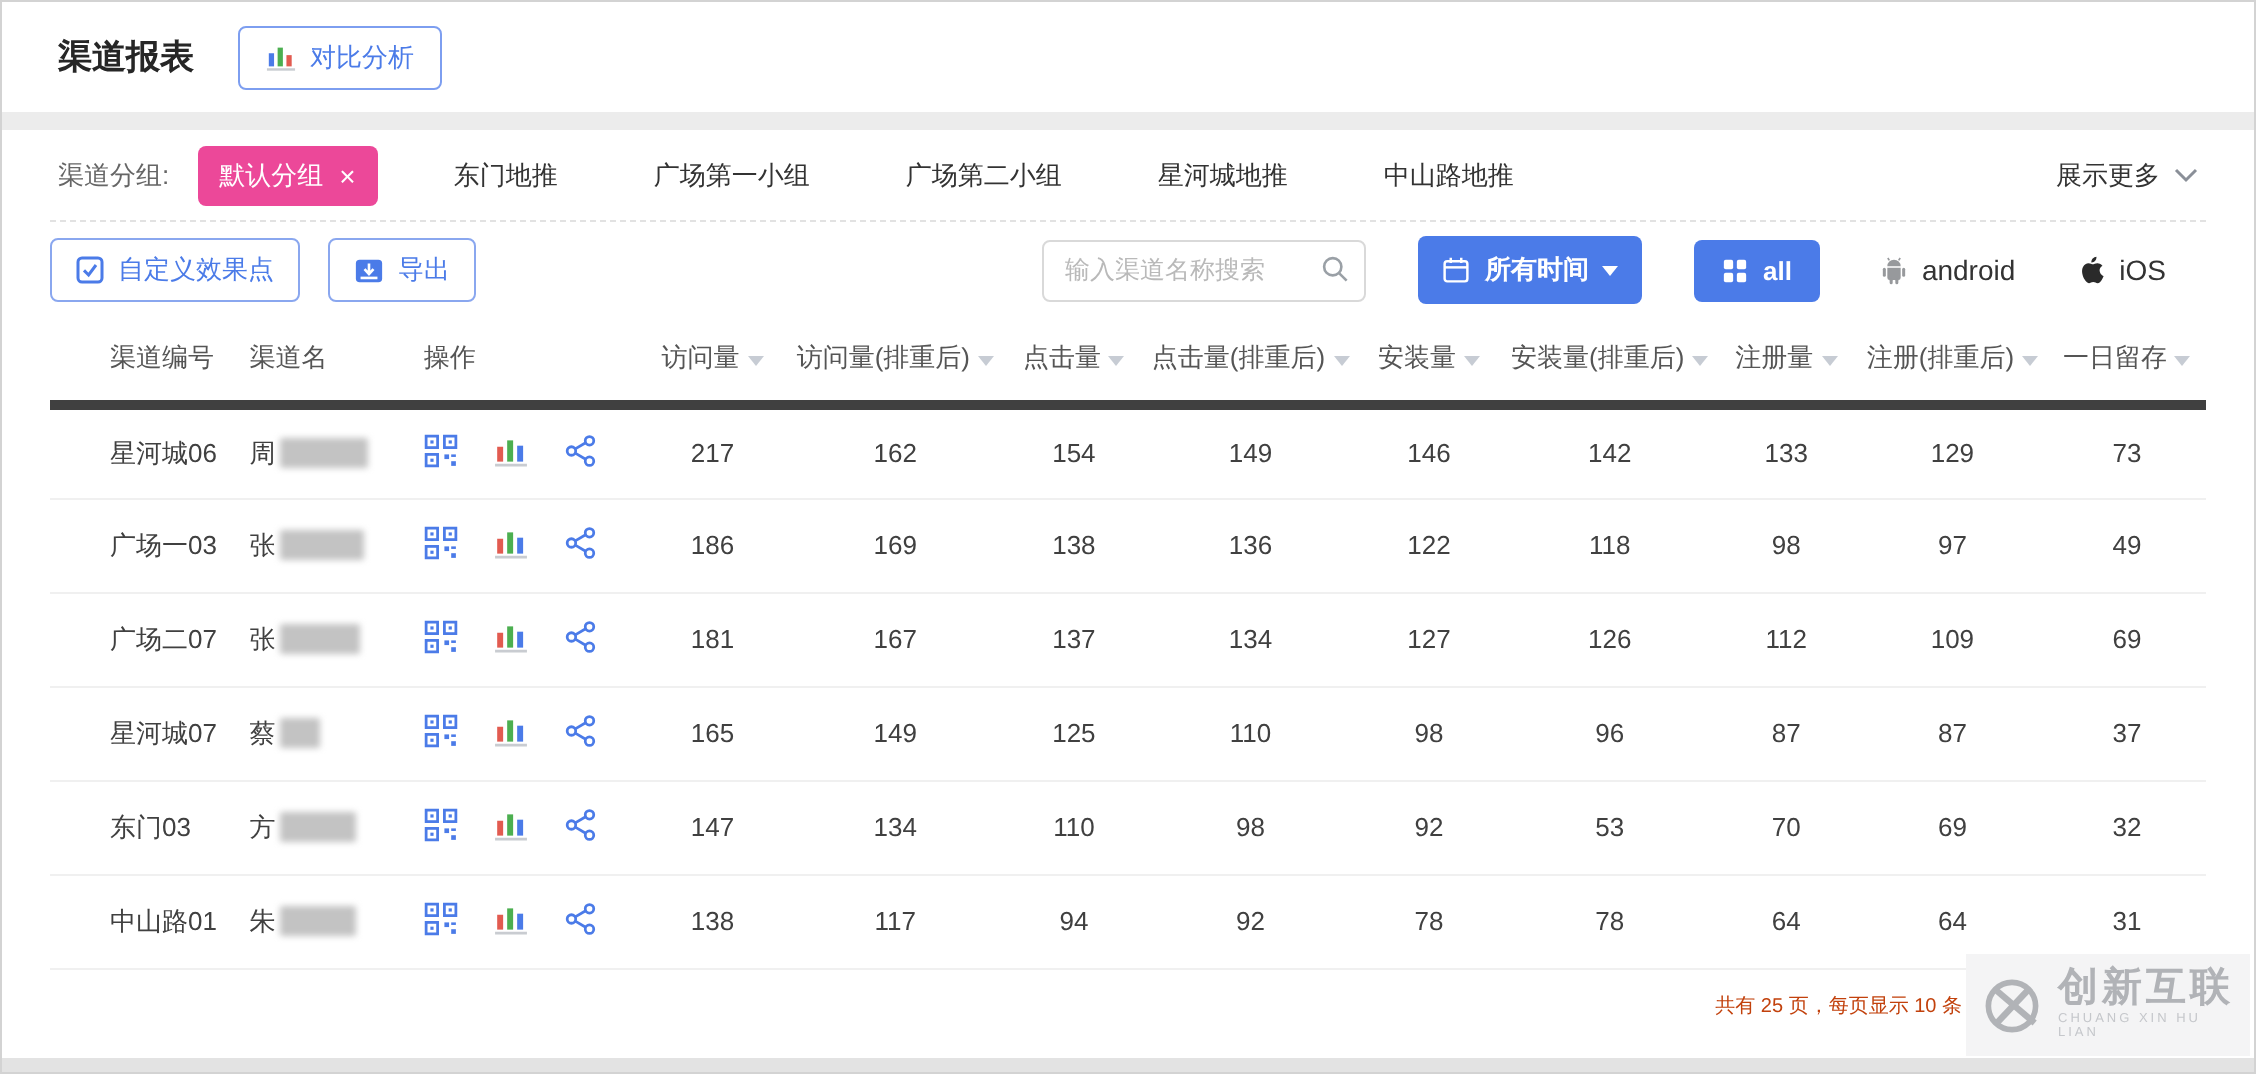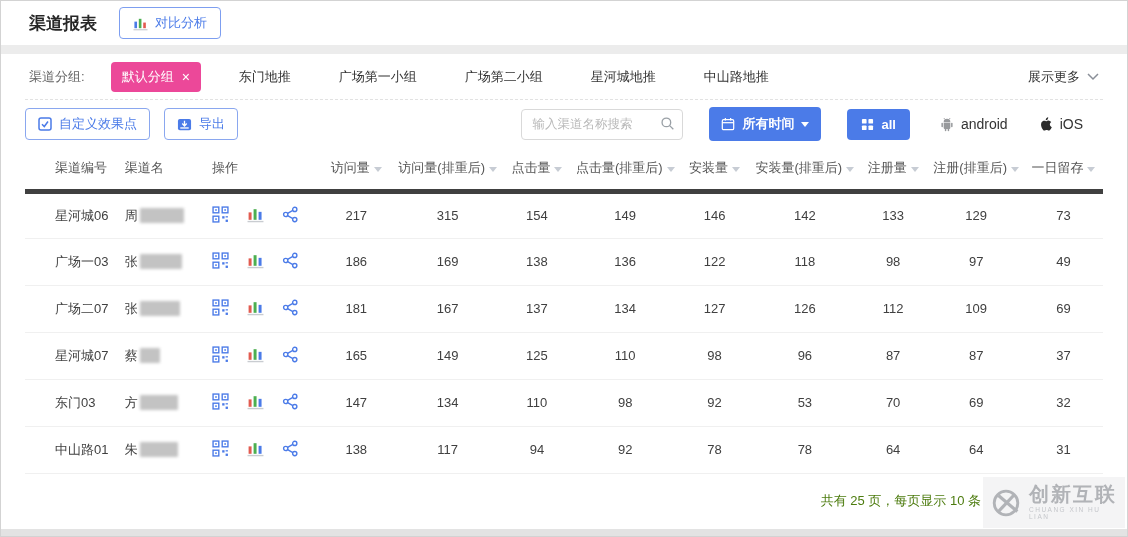--- a/index.html
+++ b/index.html
@@ -1,31 +1,31 @@
 <!DOCTYPE html>
 <html><head>
 <meta charset="utf-8">
 <style>
   * { margin:0; padding:0; box-sizing:border-box; }
   body { background:#f0f0f0; font-family:"Liberation Sans","DejaVu Sans",sans-serif; }
   .page { position:relative; width:1128px; height:537px; background:#fff;
           border:1px solid #d3d3d3; overflow:hidden; }
 
   
-  .titlebar { height:44px; display:flex; align-items:center; padding:0 28px; background:#fff; }
+  .titlebar { height:55px; display:flex; align-items:center; padding:0 28px; background:#fff; }
   .page-title { font-size:17px; font-weight:bold; color:#262626; }
   .btn-compare { display:inline-flex; align-items:center; gap:7px; margin-left:22px;
                  border:1px solid #7d9ef0; background:#fff; color:#4b7be8;
                  font-size:13px; border-radius:4px; padding:6px 13px; cursor:pointer;
                  font-family:inherit;text-align:right; }
   .gray-band { height:9px; background:#ececec; }
 
   
   .filter-row { height:45px; display:flex; align-items:center; padding:0 28px; }
-  .filter-label { font-size:13px; color:#666; margin-right:26px; }
+  .filter-label { font-size:13px; color:#666; margin-right:14px; }
   .pill { display:inline-flex; align-items:center; gap:8px; background:#ec4899; color:#fff;
           font-size:13px; border-radius:4px; padding:6px 11px; cursor:pointer; }
   .pill-x { font-size:14px; line-height:1; cursor:pointer; }
   .group-tabs { display:flex; align-items:center; margin-left:38px; gap:48px; flex:1; }
   .group-tab { font-size:13px; color:#333; cursor:pointer; white-space:nowrap; }
   .show-more { display:inline-flex; align-items:center; gap:7px; font-size:13px; color:#333;
                cursor:pointer; margin-left:auto; }
 
   .dashed-sep { border-top:1px dashed #e2e2e2; margin:0 24px; }
 
@@ -69,21 +69,21 @@
               border-bottom:5px solid #93acе9; border-bottom-color:#93ace9; }
   .caret-down { width:0; height:0; border-left:4px solid transparent; border-right:4px solid transparent;
                 border-top:5px solid #c7ccd4; }
   .name-cell { display:inline-flex; align-items:center; gap:2px; }
   .redact { display:inline-block; height:15px; background:#c3c3c3; border-radius:1px;
             filter:blur(1.6px); }
   .row-actions { display:inline-flex; align-items:center; gap:18px; }
   .row-actions svg { cursor:pointer; display:block; }
 
   
-  .pagination { position:absolute; right:146px; bottom:26px; font-size:13px; color:#4d7c0f;
+  .pagination { position:absolute; right:146px; bottom:26px; font-size:10px; color:#c2410c;
                 white-space:nowrap; }
   .watermark { position:absolute; right:2px; bottom:8px; width:142px; height:51px;
                background:#f4f4f5; display:flex; align-items:center; gap:6px;
                padding:0 6px; z-index:5; }
   .wm-text { display:flex; flex-direction:column; line-height:1.05; }
   .wm-name { font-size:20px; font-weight:bold; color:#b1b3b7; letter-spacing:2px; }
   .wm-sub { font-size:6.5px; color:#c5c7cb; letter-spacing:1.5px; margin-top:2px; }
   .bottom-strip { position:absolute; left:0; right:0; bottom:0; height:7px; background:#e3e3e3; }
 </style>
 </head>
@@ -320,21 +320,21 @@
     <svg width="17" height="17" viewBox="0 0 16 16">
       <circle cx="12" cy="3.2" r="2" fill="none" stroke="#4b7be8" stroke-width="1.3"></circle>
       <circle cx="3.5" cy="8" r="2" fill="none" stroke="#4b7be8" stroke-width="1.3"></circle>
       <circle cx="12" cy="12.8" r="2" fill="none" stroke="#4b7be8" stroke-width="1.3"></circle>
       <line x1="5.3" y1="7" x2="10.2" y2="4.1" stroke="#4b7be8" stroke-width="1.3"></line>
       <line x1="5.3" y1="9" x2="10.2" y2="11.9" stroke="#4b7be8" stroke-width="1.3"></line>
     </svg>
   </span>
 </td>
             <td>217</td>
-            <td>315</td>
+            <td>162</td>
             <td>154</td>
             <td>149</td>
             <td>146</td>
             <td>142</td>
             <td>133</td>
             <td>129</td>
             <td>73</td>
           </tr>
           <tr>
             <td class="al c-id">广场一03</td>

